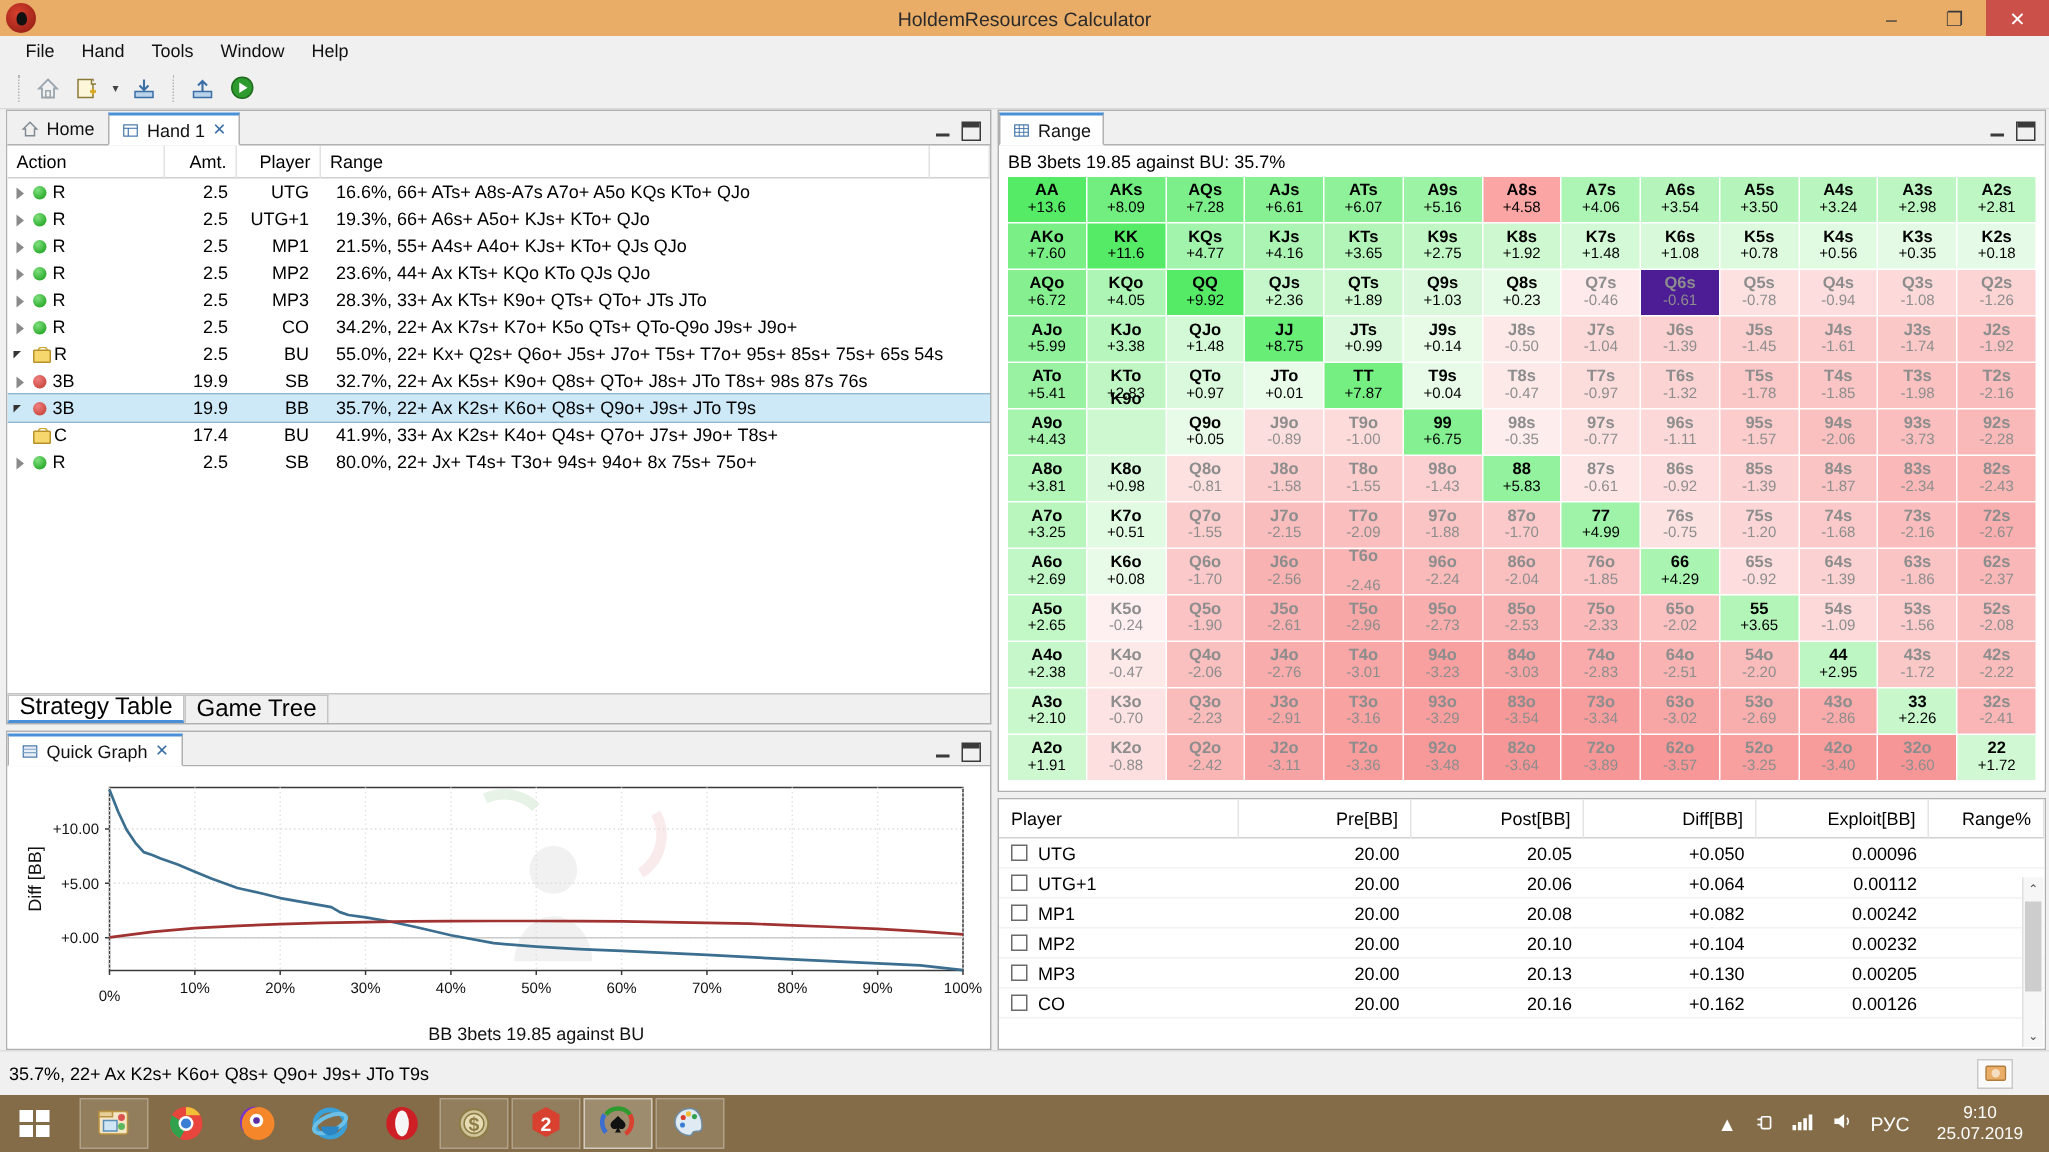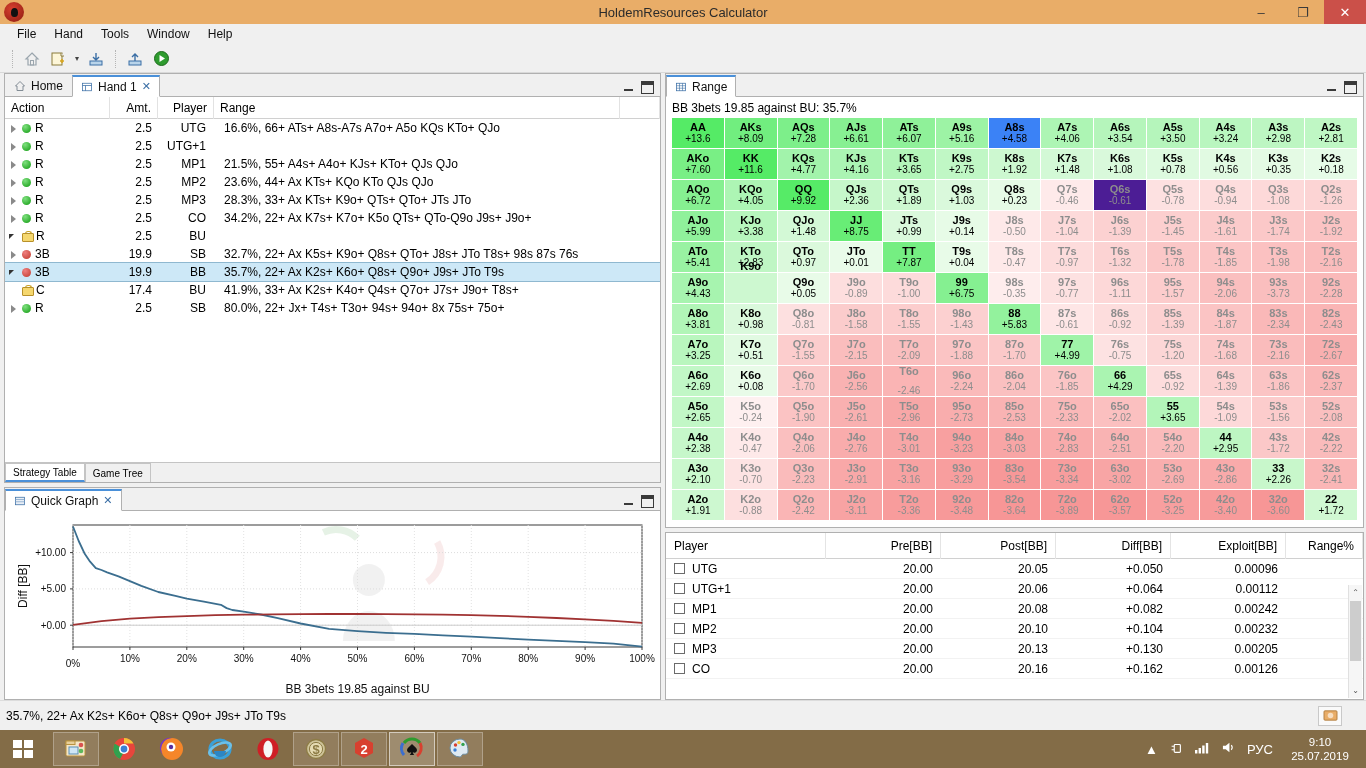--- a/index.html
+++ b/index.html
@@ -95,21 +95,21 @@
   .lock:before{content:"";position:absolute;left:2.5px;top:0;width:5px;height:5px;
       border:1.5px solid #c9a227;border-bottom:none;border-radius:3px 3px 0 0;}
   .lock:after{content:"";position:absolute;left:0;bottom:0;width:10px;height:7px;
       background:#f5d76e;border:1px solid #b8912a;border-radius:1px;}
   .rlabel{font-weight:400;min-width:16px;}
   .indent1{padding-left:18px;}
   .indent2{padding-left:36px;}
 
   #str-bottom-tabs{height:20px;background:#f0f0f0;display:flex;align-items:flex-end;
                    border-top:1px solid #c4c4c4;}
-  .btab{height:19px;padding:0 7px;font-size:10px;display:flex;align-items:center;
+  .btab{height:19px;padding:0 7px;font-size:16px;display:flex;align-items:center;
         background:#f0f0f0;border:1px solid #c4c4c4;border-bottom:none;}
   .btab.active{background:#fff;border-bottom:2px solid #4a90d9;}
 
   
   #graph-view{position:absolute;left:0;top:414px;right:0;bottom:0;}
   #graph-body{flex:1;background:#fff;position:relative;overflow:hidden;}
   #graph-svg{display:block;}
 
   
   #range-view{position:absolute;left:0;top:0;right:0;height:455px;}
@@ -268,20 +268,21 @@
               <div class="sc range">16.6%, 66+ ATs+ A8s-A7s A7o+ A5o KQs KTo+ QJo</div>
             </div>
             <div class="srow">
               <div class="sc action">
                 <span class="tri closed"></span>
                 <span class="dot g"></span>
                 <span class="rlabel">R</span>
               </div>
               <div class="sc amt">2.5</div>
               <div class="sc player">UTG+1</div>
+              <div class="sc range">19.3%, 66+ A6s+ A5o+ KJs+ KTo+ QJo</div>
             </div>
             <div class="srow">
               <div class="sc action">
                 <span class="tri closed"></span>
                 <span class="dot g"></span>
                 <span class="rlabel">R</span>
               </div>
               <div class="sc amt">2.5</div>
               <div class="sc player">MP1</div>
               <div class="sc range">21.5%, 55+ A4s+ A4o+ KJs+ KTo+ QJs QJo</div>
@@ -317,20 +318,21 @@
               <div class="sc range">34.2%, 22+ Ax K7s+ K7o+ K5o QTs+ QTo-Q9o J9s+ J9o+</div>
             </div>
             <div class="srow">
               <div class="sc action">
                 <span class="tri open"></span>
                 <span class="lock"></span>
                 <span class="rlabel">R</span>
               </div>
               <div class="sc amt">2.5</div>
               <div class="sc player">BU</div>
+              <div class="sc range">55.0%, 22+ Kx+ Q2s+ Q6o+ J5s+ J7o+ T5s+ T7o+ 95s+ 85s+ 75s+ 65s 54s</div>
             </div>
             <div class="srow">
               <div class="sc action indent1">
                 <span class="tri closed"></span>
                 <span class="dot r"></span>
                 <span class="rlabel">3B</span>
               </div>
               <div class="sc amt">19.9</div>
               <div class="sc player">SB</div>
               <div class="sc range">32.7%, 22+ Ax K5s+ K9o+ Q8s+ QTo+ J8s+ JTo T8s+ 98s 87s 76s</div>
@@ -487,21 +489,21 @@
               <div class="ev">+6.61</div>
             </div>
             <div class="cell" style="background: rgb(143, 241, 153);">
               <div class="hand">ATs</div>
               <div class="ev">+6.07</div>
             </div>
             <div class="cell" style="background: rgb(157, 243, 165);">
               <div class="hand">A9s</div>
               <div class="ev">+5.16</div>
             </div>
-            <div class="cell" style="background: #3b82f6;">
+            <div class="cell" style="background: #fca5a5;">
               <div class="hand">A8s</div>
               <div class="ev">+4.58</div>
             </div>
             <div class="cell" style="background: rgb(173, 245, 180);">
               <div class="hand">A7s</div>
               <div class="ev">+4.06</div>
             </div>
             <div class="cell" style="background: rgb(181, 245, 187);">
               <div class="hand">A6s</div>
               <div class="ev">+3.54</div>

